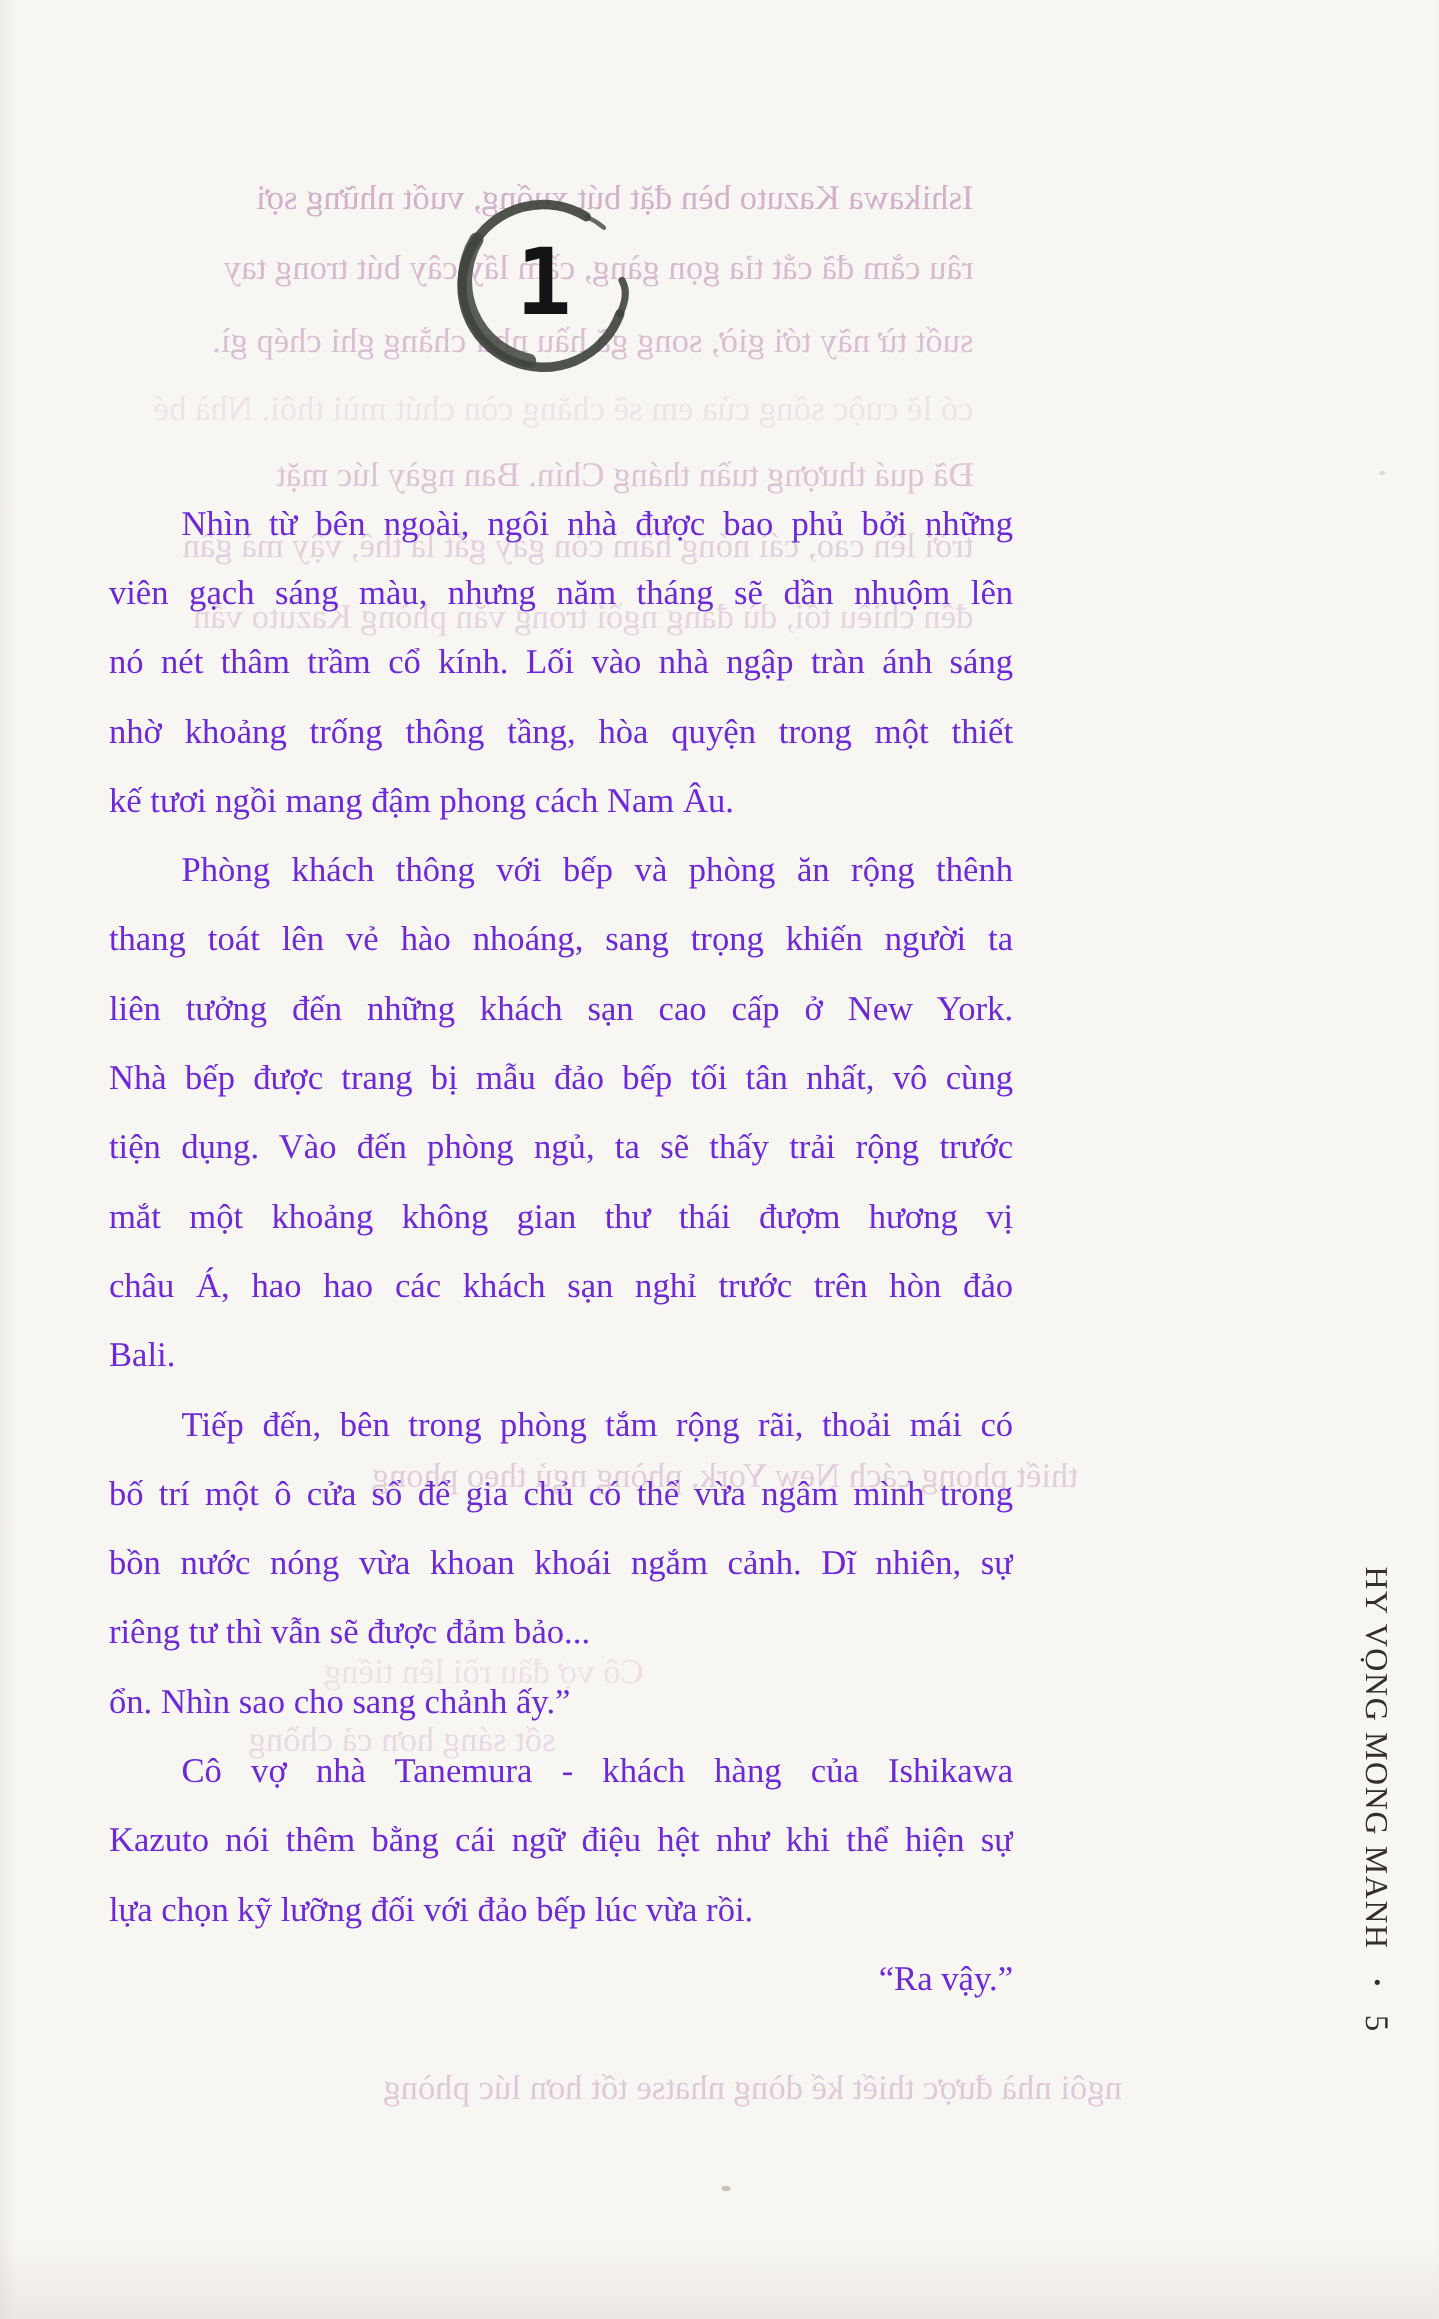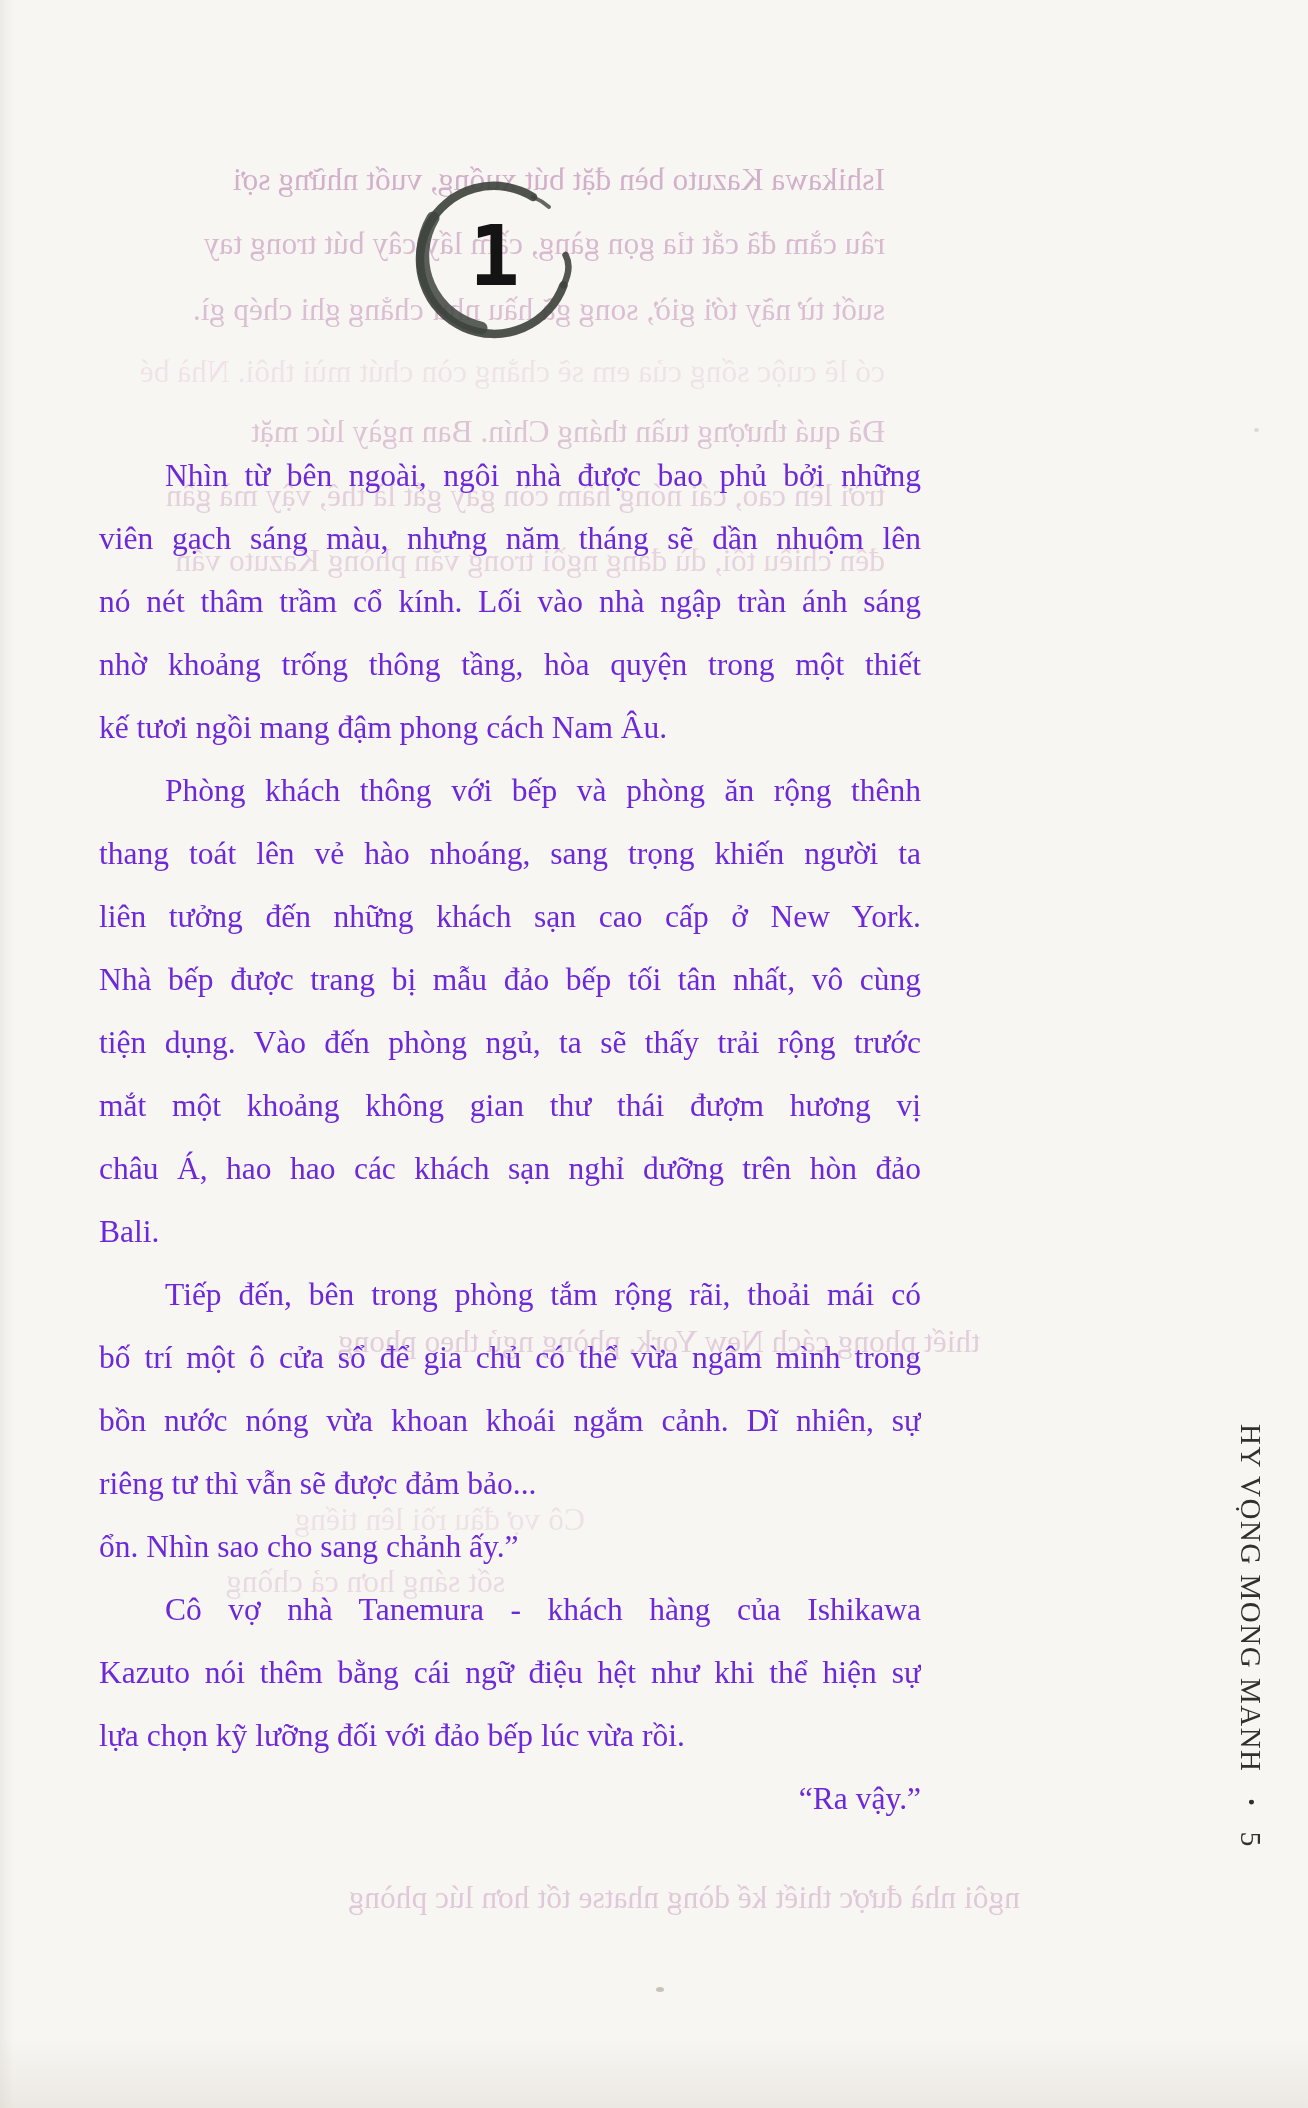--- a/index.html
+++ b/index.html
@@ -94,21 +94,21 @@
         <div class="line just">nhờ khoảng trống thông tầng, hòa quyện trong một thiết</div>
         <div class="line">kế tươi ngồi mang đậm phong cách Nam Âu.</div>
       </div>
       <div class="para">
         <div class="line indent just">Phòng khách thông với bếp và phòng ăn rộng thênh</div>
         <div class="line just">thang toát lên vẻ hào nhoáng, sang trọng khiến người ta</div>
         <div class="line just">liên tưởng đến những khách sạn cao cấp ở New York.</div>
         <div class="line just">Nhà bếp được trang bị mẫu đảo bếp tối tân nhất, vô cùng</div>
         <div class="line just">tiện dụng. Vào đến phòng ngủ, ta sẽ thấy trải rộng trước</div>
         <div class="line just">mắt một khoảng không gian thư thái đượm hương vị</div>
-        <div class="line just">châu Á, hao hao các khách sạn nghỉ dưỡng trên hòn đảo</div>
+        <div class="line just">châu Á, hao hao các khách sạn nghỉ trước trên hòn đảo</div>
         <div class="line">Bali.</div>
       </div>
       <div class="para">
         <div class="line indent just">Tiếp đến, bên trong phòng tắm rộng rãi, thoải mái có</div>
         <div class="line just">bố trí một ô cửa sổ để gia chủ có thể vừa ngâm mình trong</div>
         <div class="line just">bồn nước nóng vừa khoan khoái ngắm cảnh. Dĩ nhiên, sự</div>
         <div class="line">riêng tư thì vẫn sẽ được đảm bảo...</div>
       </div>
       <div class="para">
         <div class="line">ổn. Nhìn sao cho sang chảnh ấy.”</div>

